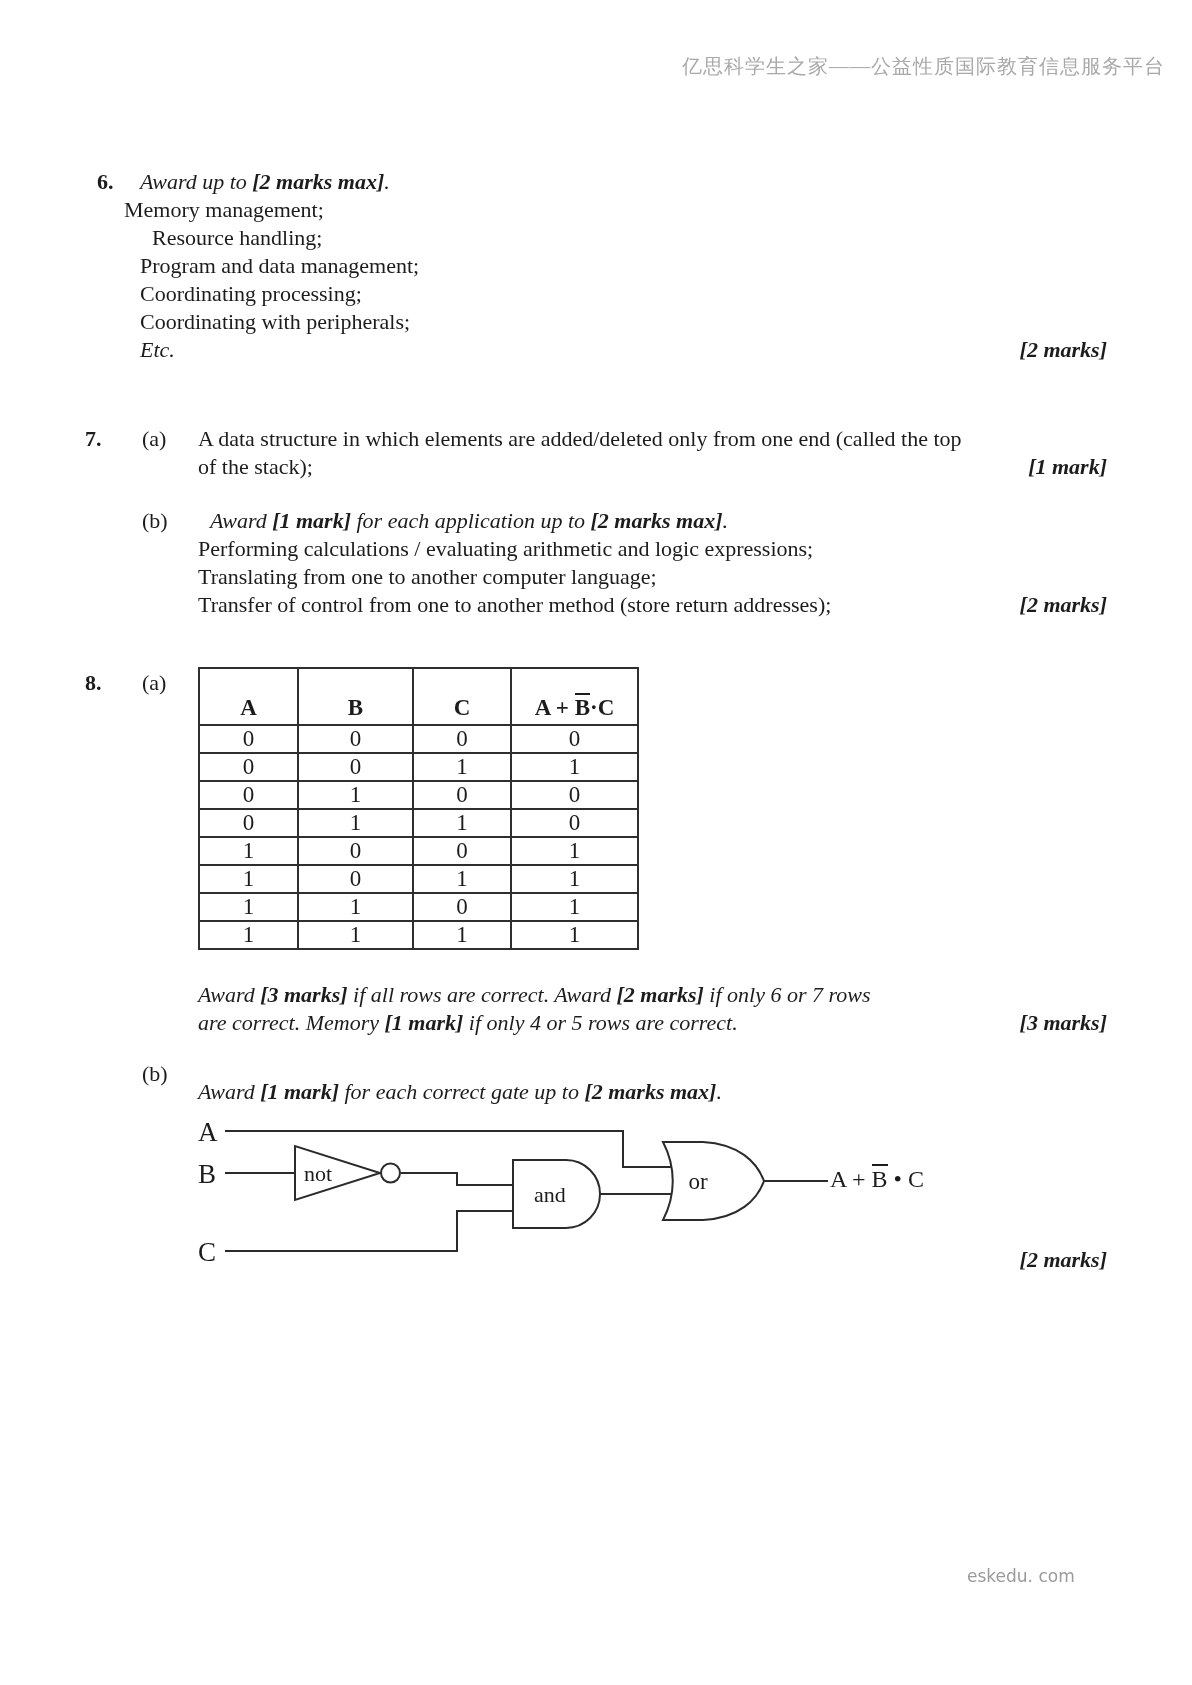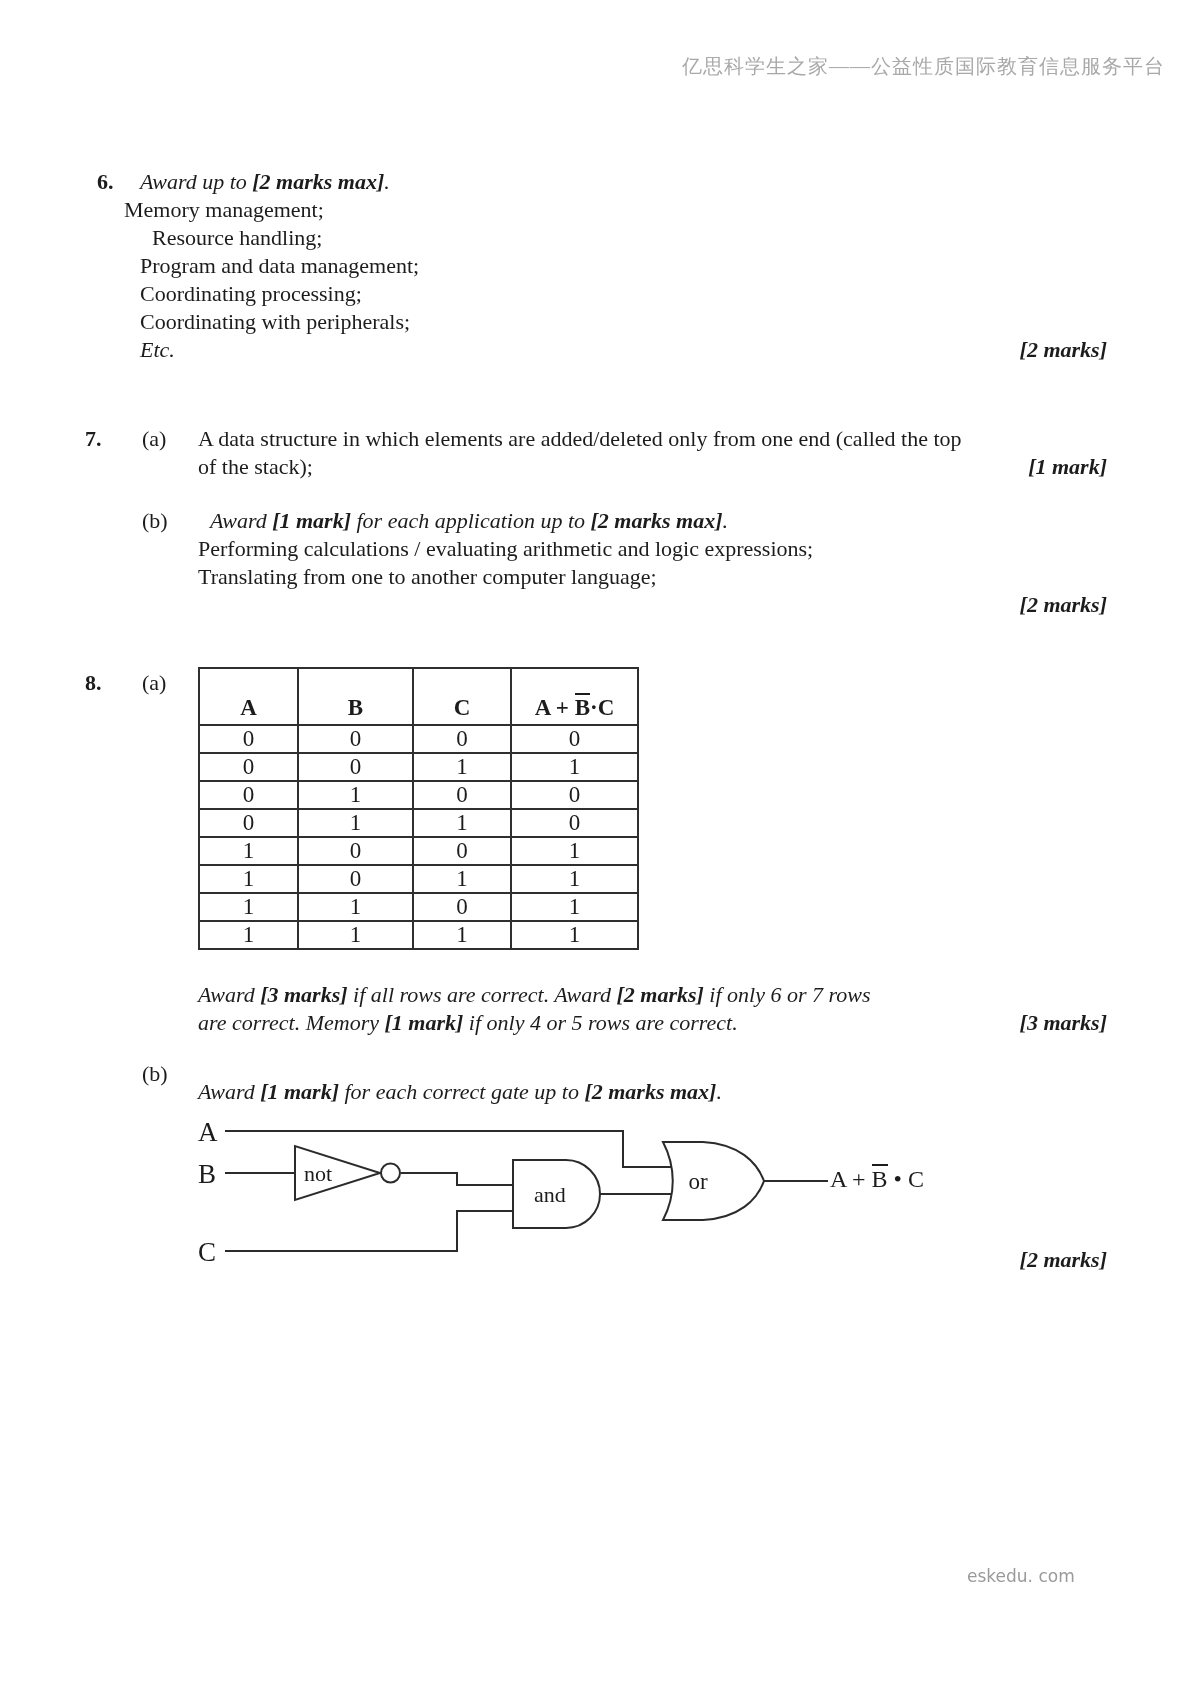--- a/index.html
+++ b/index.html
@@ -46,20 +46,21 @@
   <div class="abs num" style="left:85px;top:425px;">7.</div>
   <div class="abs txt" style="left:142px;top:425px;">(a)</div>
   <div class="abs txt" style="left:198px;top:425px;">A data structure in which elements are added/deleted only from one end (called the top</div>
   <div class="abs txt" style="left:198px;top:453px;">of the stack);</div>
   <div class="marks" style="top:453px;">[1 mark]</div>
 
   <div class="abs txt" style="left:142px;top:507px;">(b)</div>
   <div class="abs txt" style="left:198px;top:507px;margin-left:12px;"><span class="it">Award </span><span class="bi">[1 mark]</span><span class="it"> for each application up to </span><span class="bi">[2 marks max]</span><span class="it">.</span></div>
   <div class="abs txt" style="left:198px;top:535px;text-align:right;">Performing calculations / evaluating arithmetic and logic expressions;</div>
   <div class="abs txt" style="left:198px;top:563px;">Translating from one to another computer language;</div>
+  <div class="abs txt" style="left:198px;top:591px;">Transfer of control from one to another method (store return addresses);</div>
   <div class="marks" style="top:591px;">[2 marks]</div>
 
   <div class="abs num" style="left:85px;top:669px;">8.</div>
   <div class="abs txt" style="left:142px;top:669px;">(a)</div>
 
   <table class="tt">
     <colgroup>
         <col style="width:99px">
         <col style="width:115px">
         <col style="width:98px">

